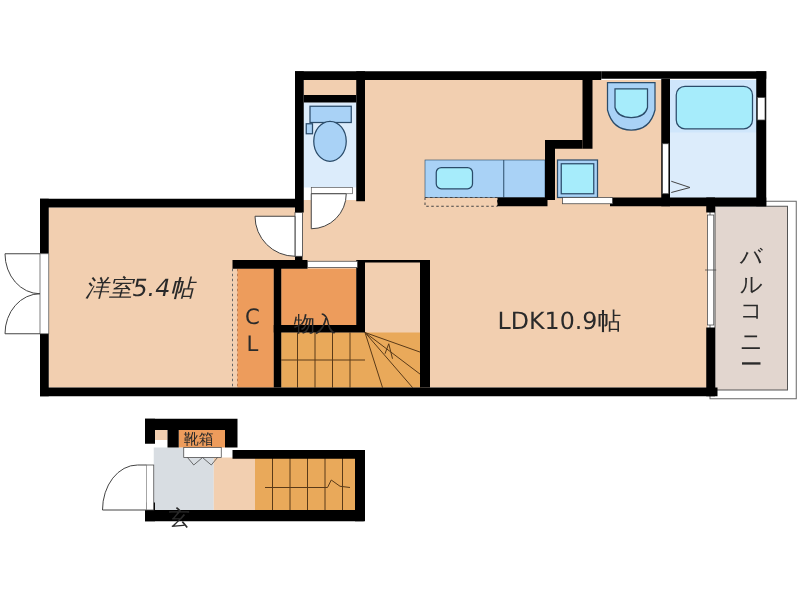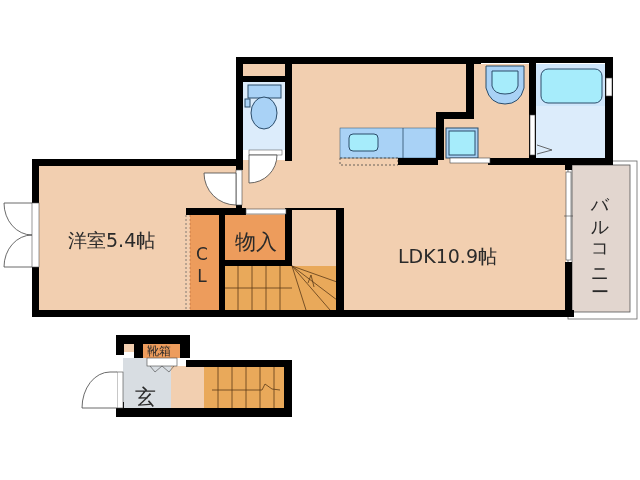--- a/index.html
+++ b/index.html
@@ -1,20 +1,20 @@
 <!DOCTYPE html>
 <html><head>
 <meta charset="utf-8">
 <style>
   html, body { margin:0; padding:0; background:#ffffff; }
   body { width:640px; height:480px; position:relative; overflow:hidden; font-family:"DejaVu Sans", sans-serif; }
   svg { position:absolute; left:0; top:0; }
   .lbl { position:absolute; color:#2a2a2a; white-space:nowrap; font-family:"DejaVu Sans", sans-serif; }
   .room-lg { font-size:19px; }
-  .room-md { font-size:21px; }
+  .room-md { font-size:17px;margin-top:20px; }
   .room-sm { font-size:12px; }
   .vert { writing-mode:vertical-rl; font-size:18px; letter-spacing:4px; }
   .cl { font-size:17px; line-height:22px; text-align:center; width:20px; }
 </style>
 </head>
 <body>
 
 <svg width="640" height="480" viewBox="0 0 640 480">
 
   <rect x="39" y="166" width="197" height="144" fill="#f2cfb0"></rect>
@@ -151,21 +151,21 @@
     <rect x="186" y="360" width="105" height="7"></rect>
     <rect x="284" y="360" width="8" height="57"></rect>
     <rect x="134" y="344" width="9" height="14"></rect>
   </g>
   <rect x="117" y="372" width="6" height="36" fill="#ffffff" stroke="#444" stroke-width="0.6"></rect>
   <path d="M117,372 L110,372 A28,36 0 0 0 82,408 L117,408" fill="#ffffff" stroke="#444" stroke-width="0.8"></path>
   <rect x="147" y="358" width="30" height="8" fill="#ffffff" stroke="#444" stroke-width="0.6"></rect>
   <path d="M150,366 L155,372 L162,366 L169,372 L174,366" fill="none" stroke="#444" stroke-width="0.6"></path>
 </svg>
 
-<div class="lbl room-lg" style="left:68px;top:228px;">洋室5.4帖</div>
+<div class="lbl room-lg" style="left:68px;top:218px;font-style:italic;">洋室5.4帖</div>
 <div class="lbl room-lg" style="left:398px;top:230px;margin-top:14px;">LDK10.9帖</div>
 <div class="lbl cl" style="left:192px;top:243px;">
   <div>C</div>
   <div>L</div>
 </div>
 <div class="lbl room-md" style="left:235px;top:228px;">物入</div>
 <div class="lbl vert" style="left:588px;top:184px;">バルコニー</div>
 <div class="lbl room-md" style="left:135px;top:383px;">玄</div>
 <div class="lbl room-sm" style="left:147px;top:343px;">靴箱</div>
 

